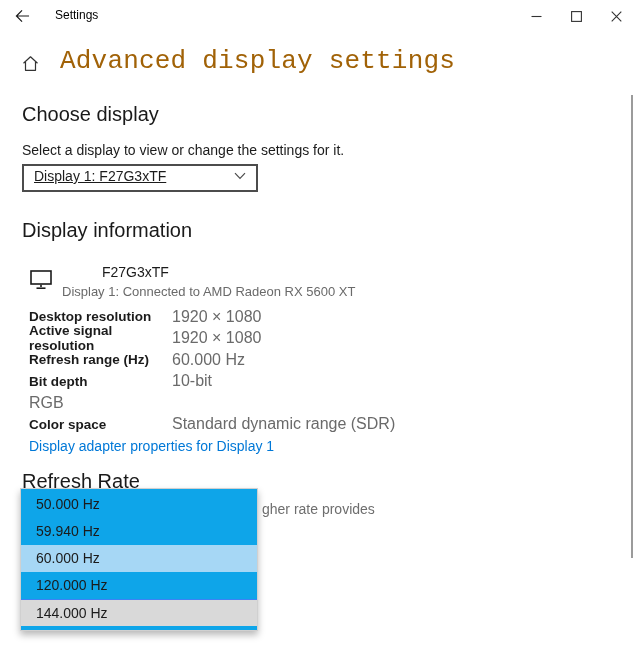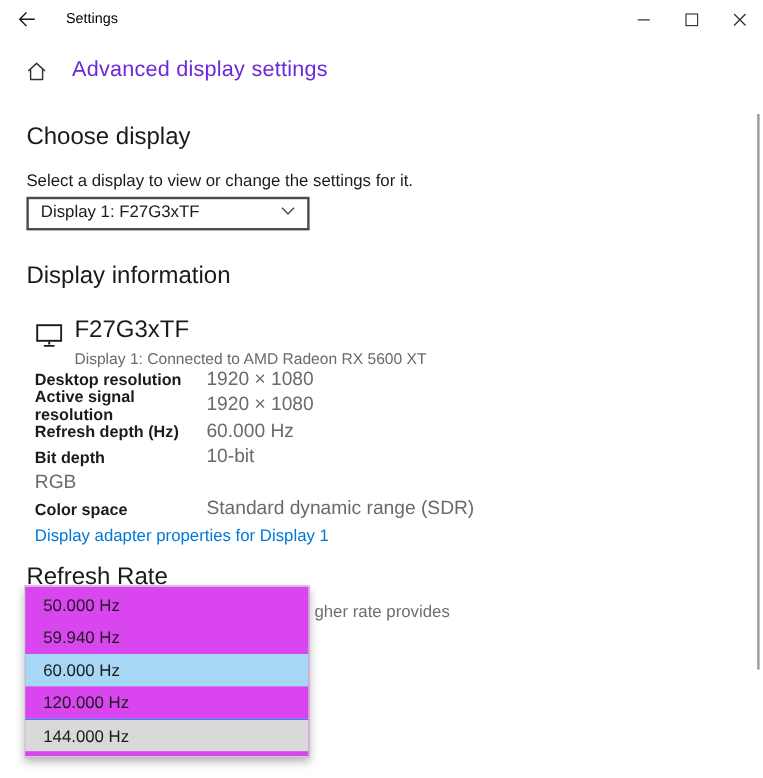--- a/index.html
+++ b/index.html
@@ -22,61 +22,61 @@
   .win-title { position: absolute; left: 55px; top: 0; height: 32px; line-height: 31px; font-size: 12px; color: #000; }
   .caption-controls { position: absolute; right: 0; top: 0; height: 32px; display: flex; }
   .caption-btn {
     width: 40px; height: 32px; background: none; border: none; cursor: pointer;
     display: flex; align-items: center; justify-content: center; color: #1b1b1b;
   }
 
   
   .page-header { position: absolute; left: 22px; top: 46px; display: flex; align-items: center; }
   .home-icon { width: 17px; height: 17px; margin-top: 5px; color: #333; }
-  .page-title { font-size: 18px; font-weight: 300; color: #6d28d9; margin-left: 21px; letter-spacing: 0.2px; }
+  .page-title { font-size: 26px; font-weight: 300; color: #a16207; margin-left: 21px; letter-spacing: 0.2px; font-family: Liberation Mono, monospace; }
 
   .h2 { position: absolute; left: 22px; font-size: 20px; font-weight: 400; color: #1a1a1a; }
   .h2-choose { top: 103px; }
   .h2-info { top: 219px; }
   .h2-refresh { top: 470px; }
 
   .desc { position: absolute; left: 22px; top: 142px; font-size: 14px; color: #1b1b1b; }
 
   
   .select-box {
     position: absolute; left: 22px; top: 164px; width: 236px; height: 28px;
     background: #fff; border: 2px solid #4c4c4c; cursor: default;
     display: flex; align-items: center; justify-content: space-between;
-    padding: 0 10px 4px 10px; font-size: 14px; color: #1b1b1b;
+    padding: 0 10px 4px 10px; font-size: 14px; color: #1b1b1b; text-decoration: underline;
   }
   .select-box .chevron { width: 12px; height: 8px; color: #4c4c4c; flex: 0 0 auto; }
 
   
   .monitor-row { position: absolute; left: 30px; top: 264px; display: flex; }
   .monitor-icon { width: 22px; height: 20px; margin-top: 6px; color: #1b1b1b; }
   .monitor-text { margin-left: 10px; }
-  .monitor-name { font-size: 20px; color: #1b1b1b; }
+  .monitor-name { font-size: 14px; color: #1b1b1b; margin-left: 40px; }
   .monitor-conn { font-size: 13px; color: #6a6a6a; margin-top: 4px; }
 
   .props { position: absolute; left: 29px; top: 306px; width: 420px; }
   .prop-row { display: flex; height: 21.5px; align-items: center; }
   .prop-label { width: 143px; font-size: 13.5px; color: #1b1b1b; font-weight: bold; }
   .prop-value { font-size: 16px; color: #6a6a6a; }
 
   .adapter-link {
     position: absolute; left: 29px; top: 438px; font-size: 14px;
     color: #0078d7; text-decoration: none; cursor: pointer;
   }
 
   .desc-fragment { position: absolute; left: 262px; top: 501px; font-size: 14px; color: #6e6e6e; }
 
   
   .popup {
     position: absolute; left: 20px; top: 488px; width: 238px;
-    background: #d946ef; border: 1px solid #d0d0d0; list-style: none;
+    background: #0ea5e9; border: 1px solid #d0d0d0; list-style: none;
     padding: 2px 0 4px 0; z-index: 10;
     box-shadow: 0 4px 7px rgba(0,0,0,0.28);
   }
   .popup li {
     height: 27px; line-height: 27px; padding-left: 15px;
     font-size: 14px; color: #1b1b1b; cursor: default;
   }
   .popup li.selected { background: #a6d7f5; }
   .popup li.hover { background: #d9d9d9; border-top: 1px solid #3b82f6; line-height: 26px; }
 
@@ -165,21 +165,21 @@
   <div class="props">
     <div class="prop-row">
       <span class="prop-label">Desktop resolution</span>
       <span class="prop-value">1920 × 1080</span>
     </div>
     <div class="prop-row">
       <span class="prop-label">Active signal resolution</span>
       <span class="prop-value">1920 × 1080</span>
     </div>
     <div class="prop-row">
-      <span class="prop-label">Refresh depth (Hz)</span>
+      <span class="prop-label">Refresh range (Hz)</span>
       <span class="prop-value">60.000 Hz</span>
     </div>
     <div class="prop-row">
       <span class="prop-label">Bit depth</span>
       <span class="prop-value">10-bit</span>
     </div>
     <div class="prop-row">
       <span class="prop-value">RGB</span>
     </div>
     <div class="prop-row">

